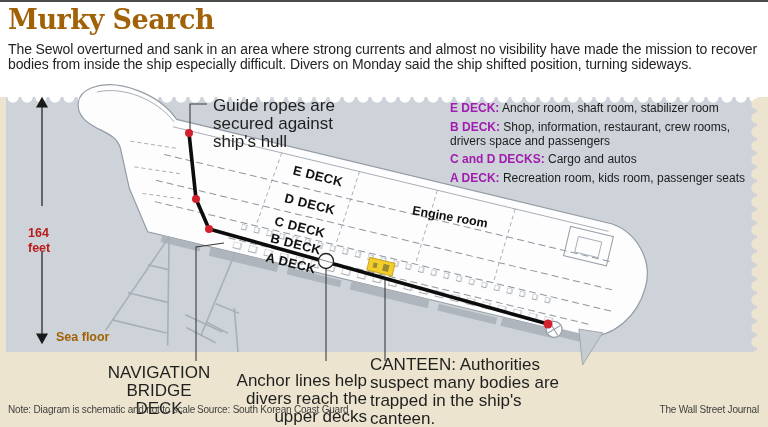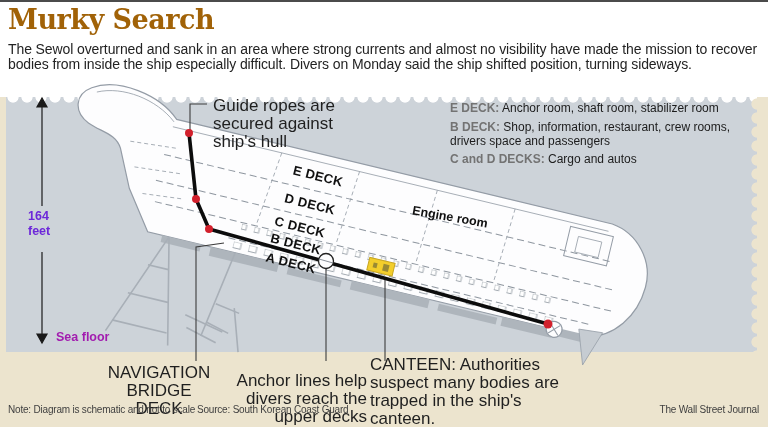--- a/index.html
+++ b/index.html
@@ -30,32 +30,32 @@
     position:absolute;left:750px;top:97px;width:8px;height:255px;
     background-image:radial-gradient(circle at 7px 7px,#ece4ce 5.2px,rgba(236,228,206,0) 6px);
     background-size:8px 14px;background-repeat:repeat-y;
   }
   svg.overlay{position:absolute;left:0;top:0;}
   .note{
     position:absolute;font-size:17px;line-height:18px;color:#1f1f1f;
   }
   .legend{position:absolute;left:450px;top:101px;width:308px;font-size:12px;line-height:14px;color:#1c1c1c;}
   .legend .item{margin-bottom:4.5px;}
-  .legend b{color:#737373;}
+  .legend b{color:#a21caf;}
   .deck-label{
     position:absolute;font-weight:bold;font-size:13px;color:#101010;
     letter-spacing:0.3px;white-space:nowrap;
     transform:translate(-50%,-50%) rotate(14deg);
   }
   .engine-room{
     position:absolute;left:450px;top:217px;font-weight:bold;font-size:12.5px;color:#101010;
     transform:translate(-50%,-50%) rotate(10deg);white-space:nowrap;
   }
-  .depth{position:absolute;left:28px;top:209px;font-weight:bold;font-size:12.5px;line-height:15px;color:#6d28d9;}
-  .seafloor{position:absolute;left:56px;top:330px;font-weight:bold;font-size:12.5px;color:#a21caf;}
+  .depth{position:absolute;left:28px;top:226px;font-weight:bold;font-size:12.5px;line-height:15px;color:#b91c1c;}
+  .seafloor{position:absolute;left:56px;top:330px;font-weight:bold;font-size:12.5px;color:#a16207;}
   .guide-note{left:213px;top:97px;width:150px;}
   .nav-note{left:103px;top:364px;width:112px;text-align:center;}
   .anchor-note{left:215px;top:372px;width:152px;text-align:right;}
   .canteen-note{left:370px;top:356px;width:215px;}
   .footer-text{position:absolute;top:404px;font-size:10px;color:#3f3f3f;letter-spacing:-0.2px;white-space:nowrap;}
   .f-note{left:8px;}
   .f-source{left:185px;margin-left:12px;}
   .f-credit{right:9px;}
 </style>
 </head>
@@ -163,20 +163,21 @@
     <circle cx="196" cy="199" r="4"></circle>
     <circle cx="209" cy="229" r="4"></circle>
     <circle cx="548" cy="324" r="4.5"></circle>
   </g>
 </svg>
 
 <div class="legend">
   <div class="item"><b>E DECK:</b><span> Anchor room, shaft room, stabilizer room</span></div>
   <div class="item"><b>B DECK:</b><span> Shop, information, restaurant, crew rooms, drivers space and passengers</span></div>
   <div class="item"><b>C and D DECKS:</b><span> Cargo and autos</span></div>
+  <div class="item"><b>A DECK:</b><span> Recreation room, kids room, passenger seats</span></div>
 </div>
 
 <div class="deck-label" style="left:318px;top:176px;">E DECK</div>
 <div class="deck-label" style="left:310px;top:204px;">D DECK</div>
 <div class="deck-label" style="left:300px;top:227px;">C DECK</div>
 <div class="deck-label" style="left:296px;top:244px;">B DECK</div>
 <div class="deck-label" style="left:291px;top:263px;">A DECK</div>
 
 <div class="engine-room">Engine room</div>
 

